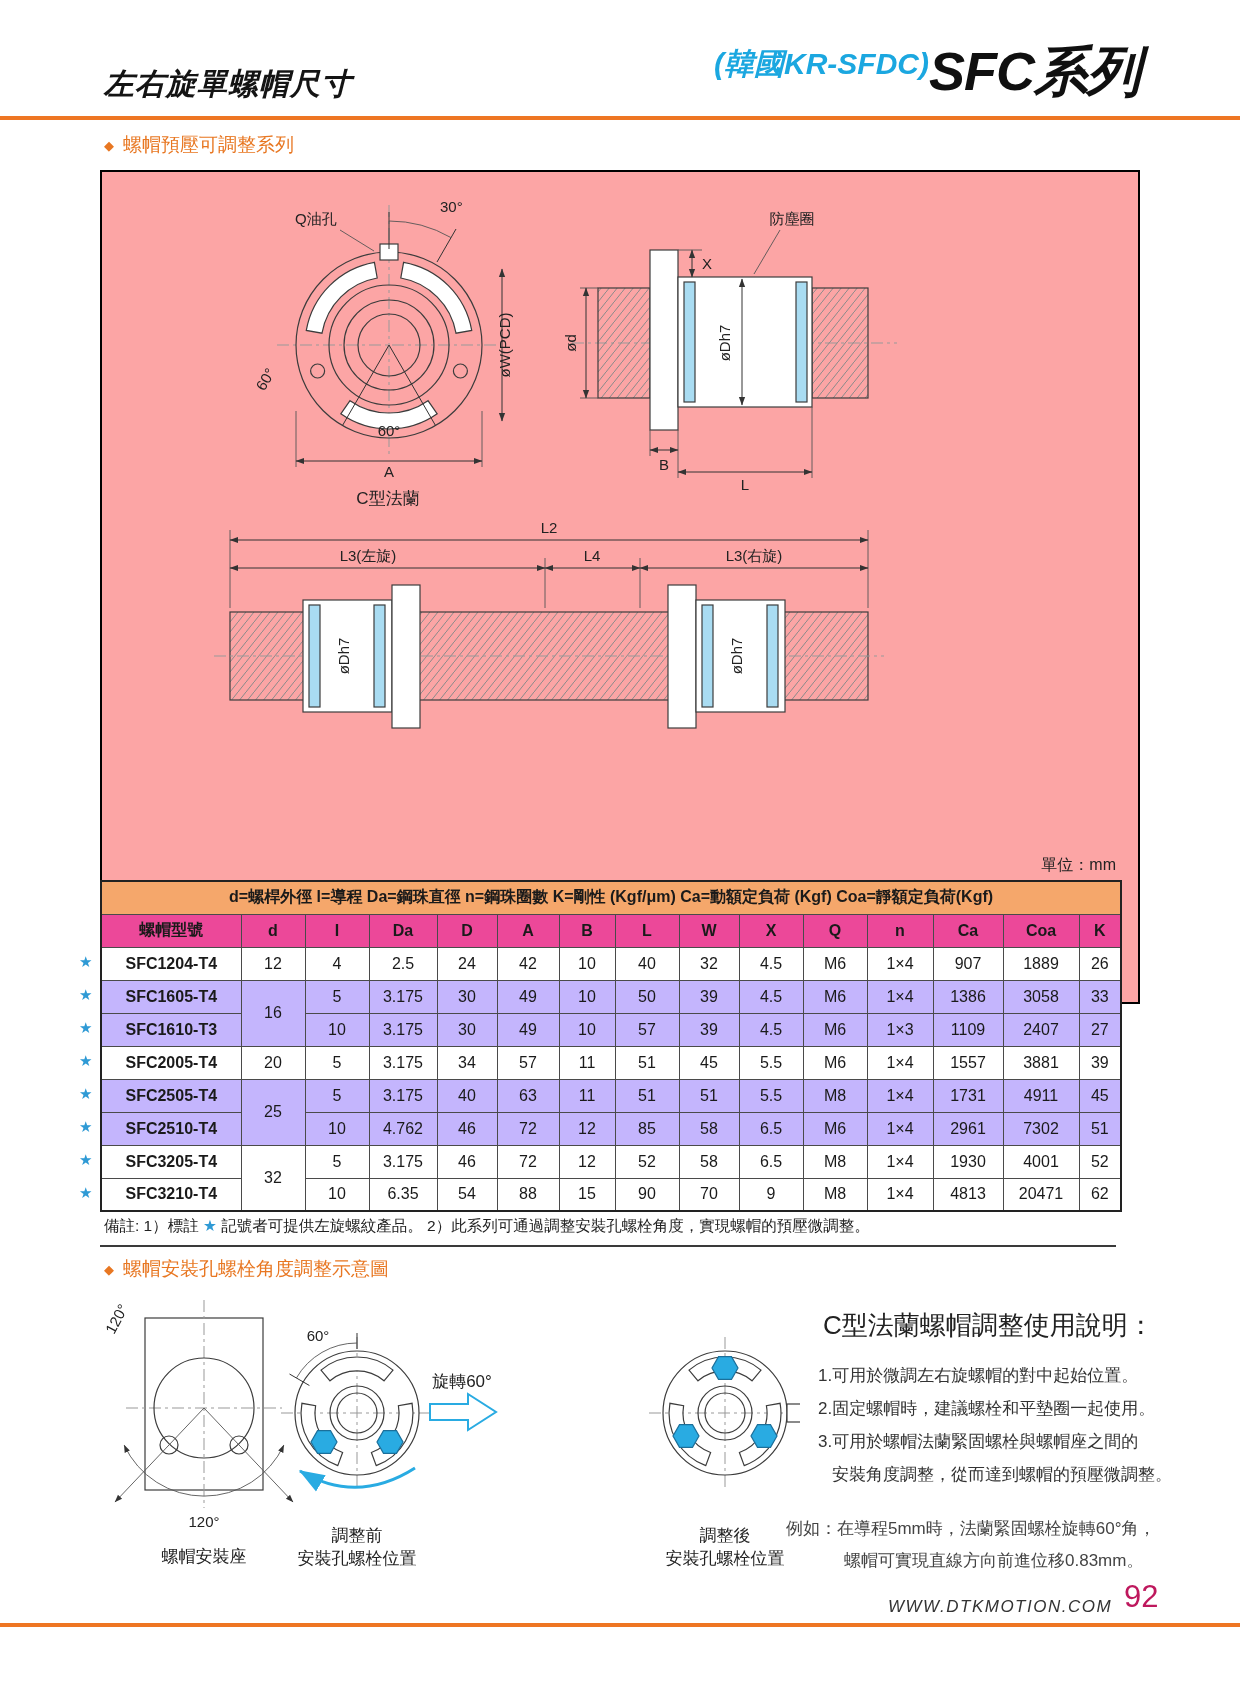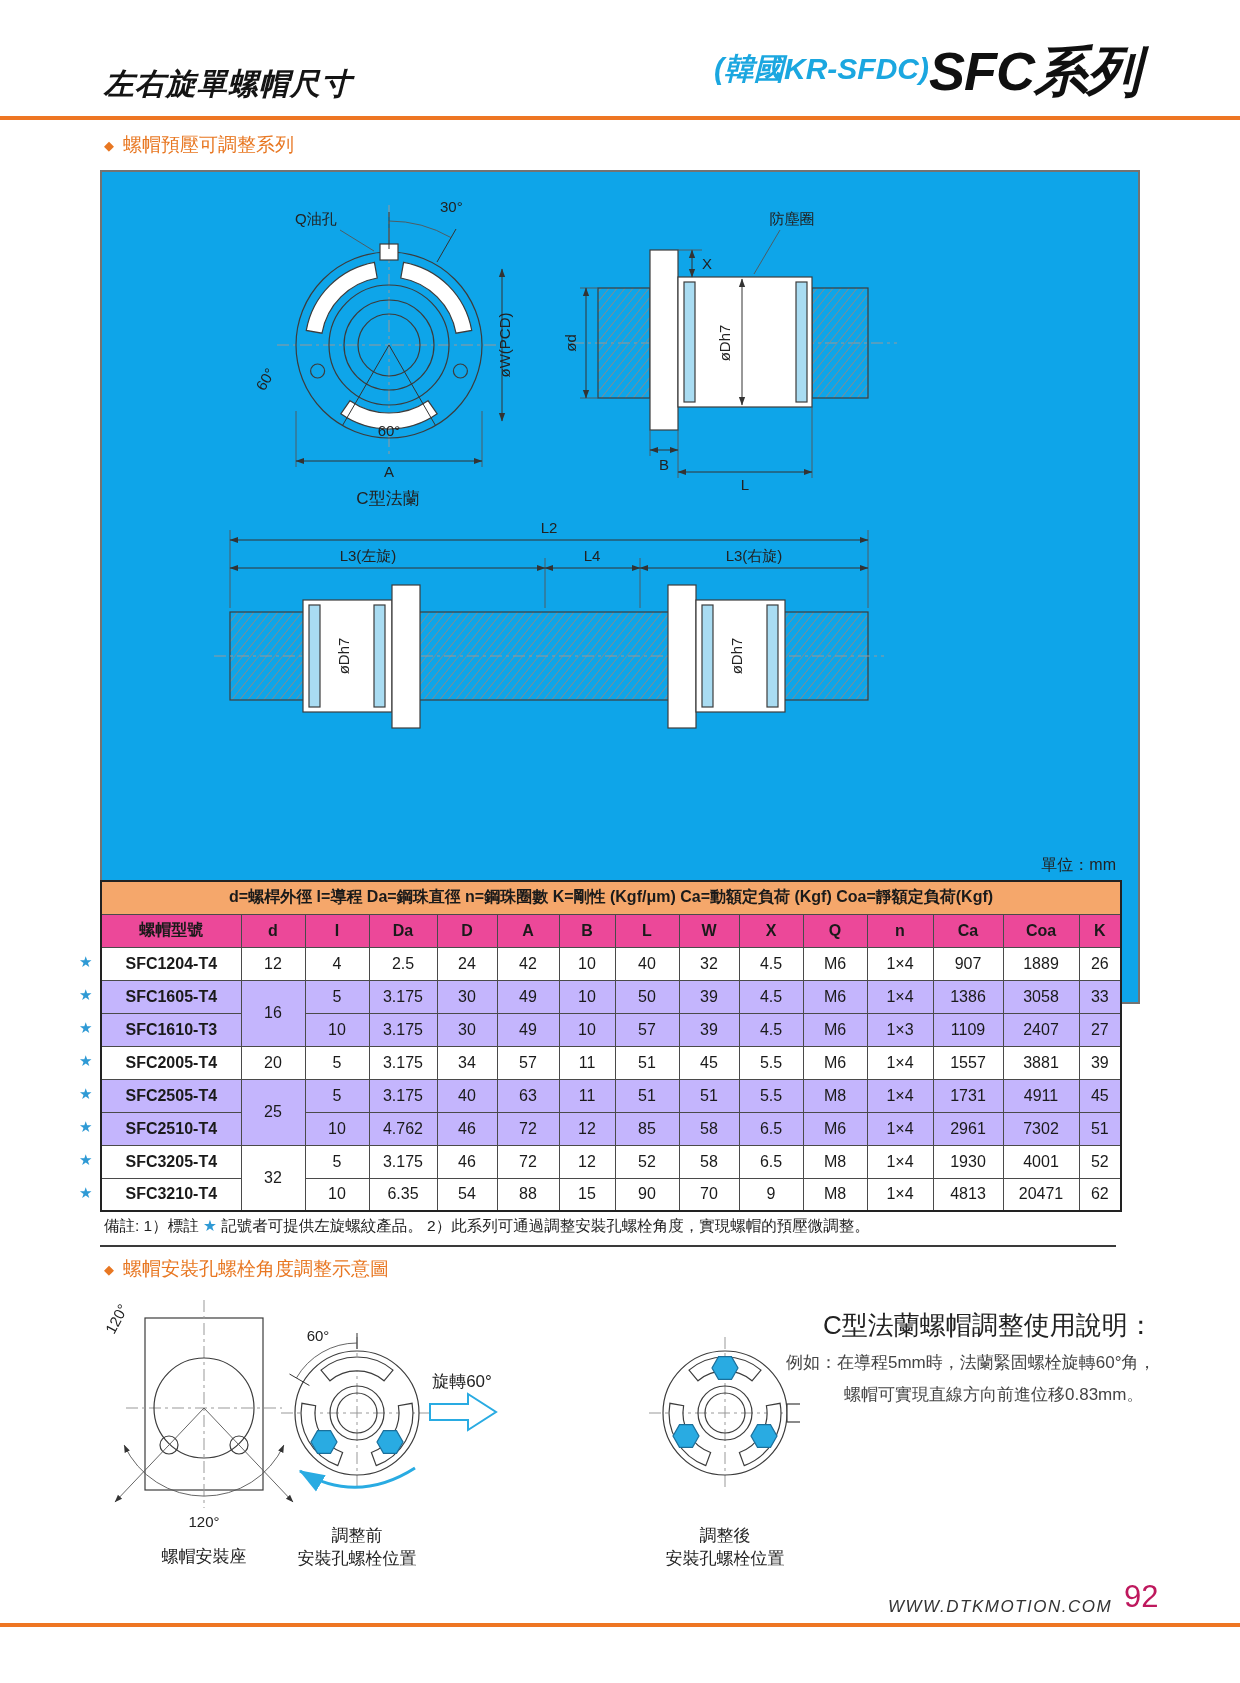--- a/index.html
+++ b/index.html
@@ -2,33 +2,33 @@
 <html><head>
 <meta charset="utf-8">
 <style>
   *{margin:0;padding:0;box-sizing:border-box}
   html,body{background:#fff}
   body{font-family:"Liberation Sans","DejaVu Sans",sans-serif;color:#222}
   .page{position:relative;width:1240px;height:1683px;background:#fff;overflow:hidden}
 
   
   .hdr-left{position:absolute;left:104px;top:64px;font-size:30px;font-weight:bold;font-style:italic;color:#141414;letter-spacing:1px}
-  .hdr-right{position:absolute;right:100px;top:44px;display:flex;align-items:flex-end}
+  .hdr-right{position:absolute;right:100px;top:44px;display:flex;align-items:flex-start}
   .brand-prefix{color:#1BA7E0;font-size:30px;font-weight:bold;font-style:italic;padding-bottom:8px}
   .brand-series{color:#101010;font-size:54px;font-weight:bold;font-style:italic;letter-spacing:-1px;line-height:1}
   .rule-top{position:absolute;left:0;right:0;top:116px;height:4px;background:#EE7623}
   .rule-bottom{position:absolute;left:0;right:0;top:1623px;height:4px;background:#EE7623}
 
   .section-title{position:absolute;display:flex;align-items:center;gap:9px;color:#E87722;font-size:19px}
   .section-title .diamond{font-size:13px;line-height:1}
   .st1{left:104px;top:132px}
   .st2{left:104px;top:1256px}
 
   
-  .diagram-box{position:absolute;left:100px;top:170px;width:1040px;height:834px;border:2px solid #737373;background:#0ea5e9}
+  .diagram-box{position:absolute;left:100px;top:170px;width:1040px;height:834px;border:2px solid #000000;background:#fca5a5}
   .box-note{position:absolute;left:16px;bottom:14px;font-size:16px;color:#333}
   svg text{font-size:15px;fill:#222;stroke:none !important;font-family:"Liberation Sans","DejaVu Sans",sans-serif}
   svg text.big{font-size:17px}
   .cdash{stroke:#999;stroke-width:1;stroke-dasharray:12 4 3 4}
   .dim{stroke:#333;stroke-width:1}
   .ext{stroke:#555;stroke-width:0.9}
 
   .unit-label{position:absolute;left:100px;top:855px;width:1016px;text-align:right;font-size:16px;color:#222}
 
   
@@ -45,21 +45,21 @@
   .table-note .star-inline{color:#2F9AD5}
   .rule-mid{position:absolute;left:100px;top:1245px;width:1016px;height:2px;background:#3a3a3a}
 
   
   .bottom-svg{position:absolute;left:100px;top:1283px}
   .instructions{position:absolute;left:783px;top:1308px;width:390px}
   .instr-heading{font-size:26px;color:#222;padding-left:40px}
   .instr-items{margin-top:16px;padding-left:35px}
   .instr-line{font-size:17px;color:#333;line-height:33px;white-space:nowrap}
   .instr-items .instr-line:nth-child(4){padding-left:14px}
-  .instr-example{margin-top:4px;padding-left:3px}
+  .instr-example{margin-top:22px;padding-left:3px}
   .instr-example .ex{font-size:17px;color:#444;line-height:32px;white-space:nowrap}
   .instr-example .ex2{padding-left:58px}
 
   
   .footer-url{position:absolute;left:888px;top:1597px;font-size:17px;font-style:italic;color:#333;letter-spacing:1.5px}
   .footer-num{position:absolute;left:1124px;top:1579px;font-size:31px;color:#be185d}
 </style>
 </head>
 <body>
 
@@ -441,20 +441,26 @@
       <polygon points="13,0 6.5,11.3 -6.5,11.3 -13,0 -6.5,-11.3 6.5,-11.3" transform="translate(0,-45)" fill="#29ABE2" stroke="#1b6f9a"></polygon>
       <polygon points="13,0 6.5,11.3 -6.5,11.3 -13,0 -6.5,-11.3 6.5,-11.3" transform="translate(-39,23)" fill="#29ABE2" stroke="#1b6f9a"></polygon>
       <polygon points="13,0 6.5,11.3 -6.5,11.3 -13,0 -6.5,-11.3 6.5,-11.3" transform="translate(39,23)" fill="#29ABE2" stroke="#1b6f9a"></polygon>
     </g>
     <text x="625" y="258" text-anchor="middle" class="big">調整後</text>
     <text x="625" y="281" text-anchor="middle" class="big">安裝孔螺栓位置</text>
   </svg>
 
   <div class="instructions">
     <div class="instr-heading">C型法蘭螺帽調整使用說明：</div>
+    <div class="instr-items" id="instrItems">
+        <div class="instr-line">1.可用於微調左右旋螺帽的對中起始位置。</div>
+        <div class="instr-line">2.固定螺帽時，建議螺栓和平墊圈一起使用。</div>
+        <div class="instr-line">3.可用於螺帽法蘭緊固螺栓與螺帽座之間的</div>
+        <div class="instr-line">安裝角度調整，從而達到螺帽的預壓微調整。</div>
+      </div>
     <div class="instr-example">
       <div class="ex">例如：在導程5mm時，法蘭緊固螺栓旋轉60°角，</div>
       <div class="ex ex2">螺帽可實現直線方向前進位移0.83mm。</div>
     </div>
   </div>
 
   <div class="footer-url">WWW.DTKMOTION.COM</div>
   <div class="footer-num">92</div>
   <div class="rule-bottom"></div>
 

